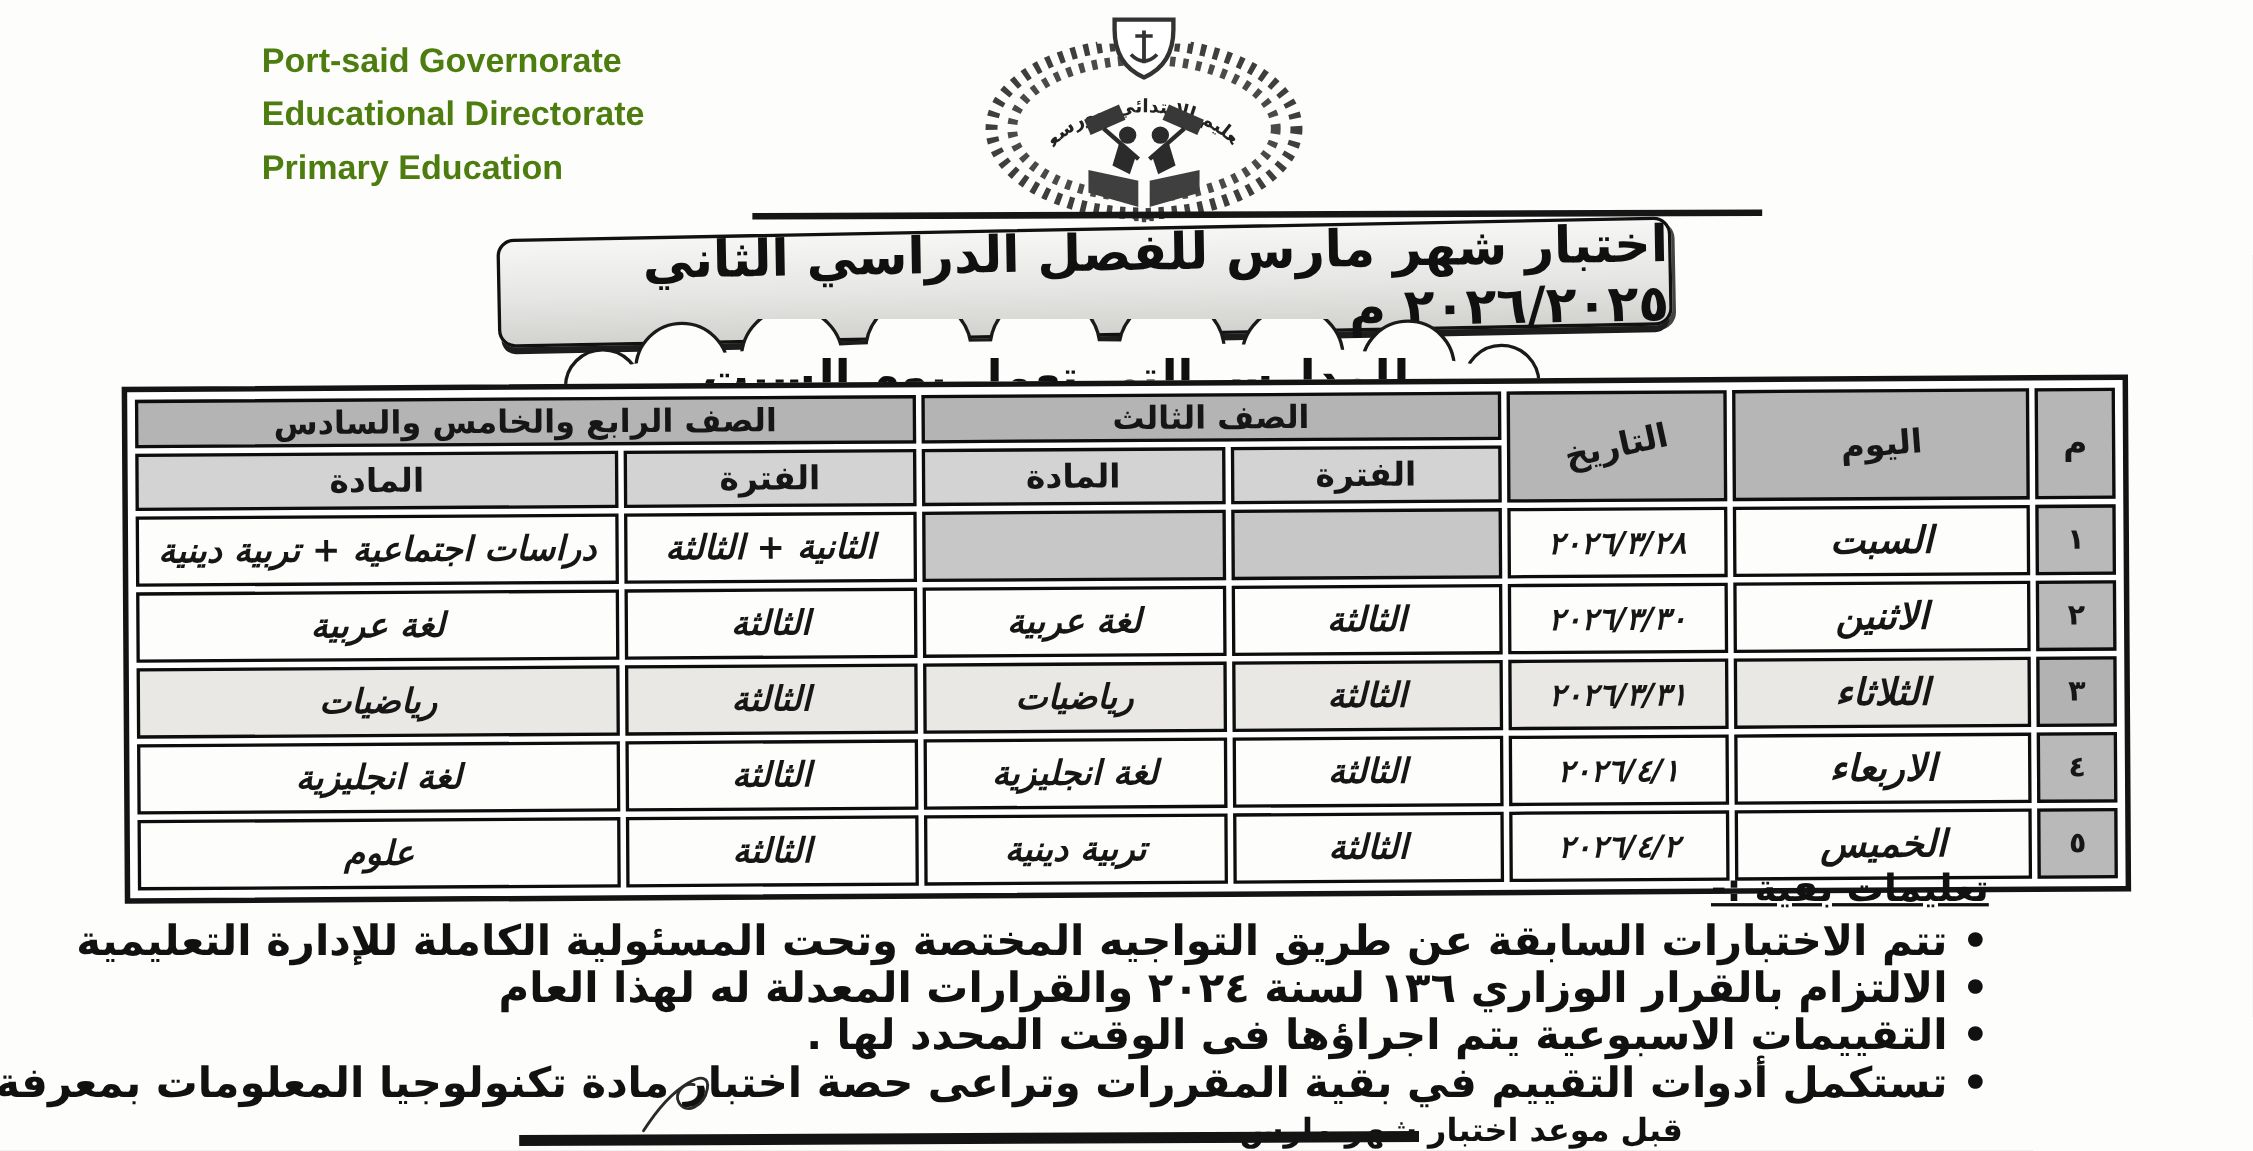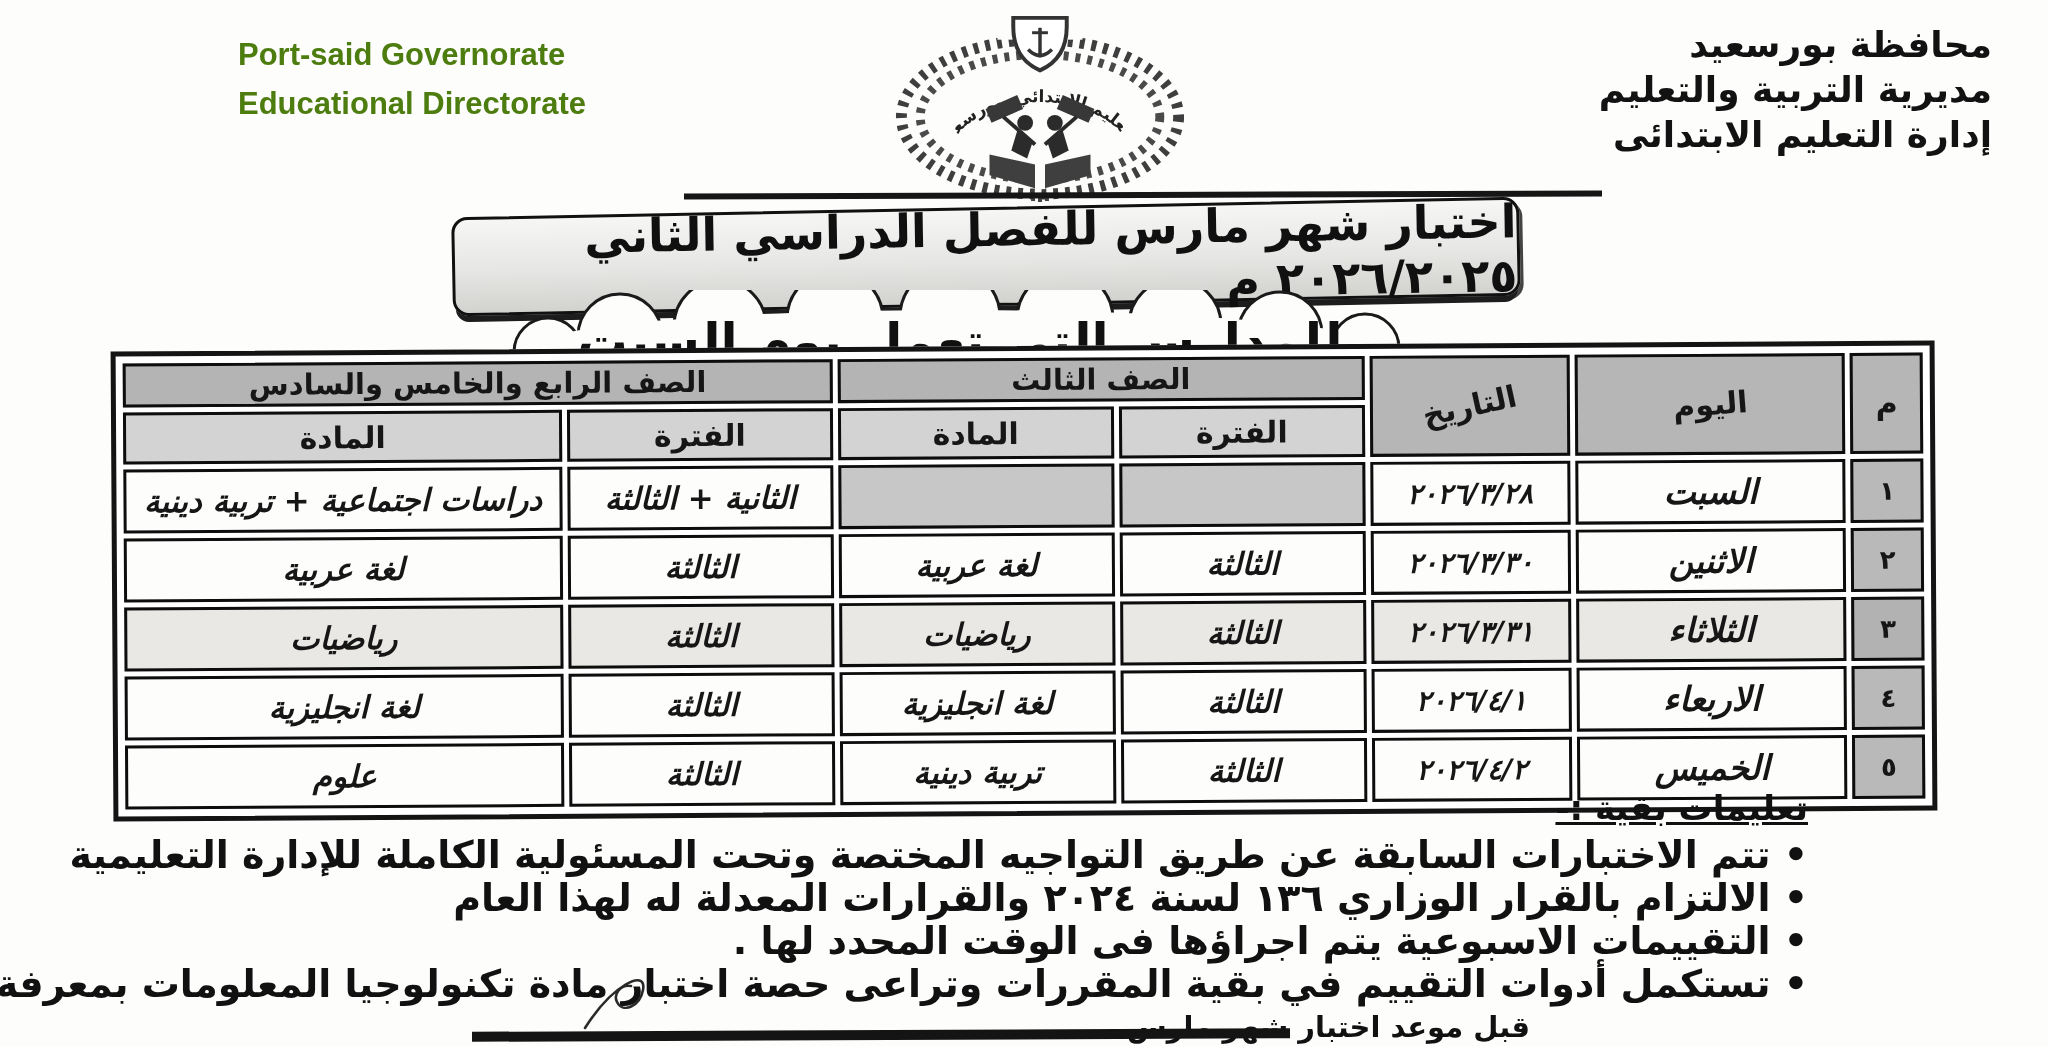--- a/index.html
+++ b/index.html
@@ -36,21 +36,21 @@
     display:flex; align-items:center; justify-content:center;
     direction:rtl;
   }
   .title-banner .txt { font-size:46px; font-weight:bold; color:#101010; transform:rotate(0.15deg); }
 
   
   .cloud-wrap { position:absolute; left:470px; top:290px; width:980px; height:110px; }
   .cloud-wrap svg { position:absolute; inset:0; }
   .cloud-text {
     position:absolute; inset:0; display:flex; align-items:center; justify-content:center;
-    direction:rtl; font-size:50px; font-weight:bold; color:#101010; padding-bottom:6px;
+    direction:rtl; font-size:42px; font-weight:bold; color:#101010; padding-bottom:6px;
   }
 
   
   .table-wrap {
     position:absolute; left:112px; top:346px; width:1824px;
     border:5px solid #141414; background:#fff; padding:2px;
     transform:rotate(-0.35deg);
   }
   table.schedule {
     width:100%; border-collapse:separate; border-spacing:5px;
@@ -100,20 +100,21 @@
   .signature { position:absolute; left:575px; top:968px; width:130px; height:66px; }
 </style>
 </head>
 <body>
 
 <div id="page">
 
   <div class="english-block">
     <div>Port-said Governorate</div>
     <div>Educational  Directorate</div>
+    <div>Primary Education</div>
   </div>
 
   <div class="logo-wrap">
     <svg viewBox="0 0 310 200" width="310" height="198" xmlns="http://www.w3.org/2000/svg" xmlns:xlink="http://www.w3.org/1999/xlink">
 
       <ellipse cx="155" cy="112" rx="140" ry="78" fill="none" stroke="#3e3e3e" stroke-width="11" stroke-dasharray="5 7"></ellipse>
       <ellipse cx="155" cy="112" rx="121" ry="63" fill="none" stroke="#4a4a4a" stroke-width="9" stroke-dasharray="5 7"></ellipse>
       <rect x="112" y="0" width="86" height="34" fill="#fdfdfc"></rect>
 
       <path d="M128 12 h54 v9 c0 24 -11 37 -27 44 c-16 -7 -27 -20 -27 -44 z" fill="#ffffff" stroke="#333" stroke-width="4"></path>
@@ -137,25 +138,20 @@
 
       <path d="M104 150 L150 160 L150 184 L104 171 Z" fill="#3f3f3f"></path>
       <path d="M206 150 L160 160 L160 184 L206 171 Z" fill="#3f3f3f"></path>
       <rect x="150" y="158" width="10" height="27" fill="#fdfdfc"></rect>
       <rect x="146" y="190" width="4" height="7" fill="#444"></rect>
       <rect x="153" y="191" width="4" height="7" fill="#444"></rect>
       <rect x="160" y="190" width="4" height="7" fill="#444"></rect>
     </svg>
   </div>
 
-  <div class="arabic-block">
-    <div>محافظة بورسعيد</div>
-    <div>مديرية التربية والتعليم</div>
-    <div>إدارة التعليم الابتدائى</div>
-  </div>
 
   <div class="header-divider"></div>
 
   <div class="title-banner">
     <div class="txt">اختبار شهر مارس للفصل الدراسي الثاني ٢٠٢٦/٢٠٢٥ م</div>
   </div>
 
   <div class="cloud-wrap">
     <svg viewBox="0 0 980 110" xmlns="http://www.w3.org/2000/svg">
       <g fill="#fdfdfc" stroke="#1a1a1a" stroke-width="3">

